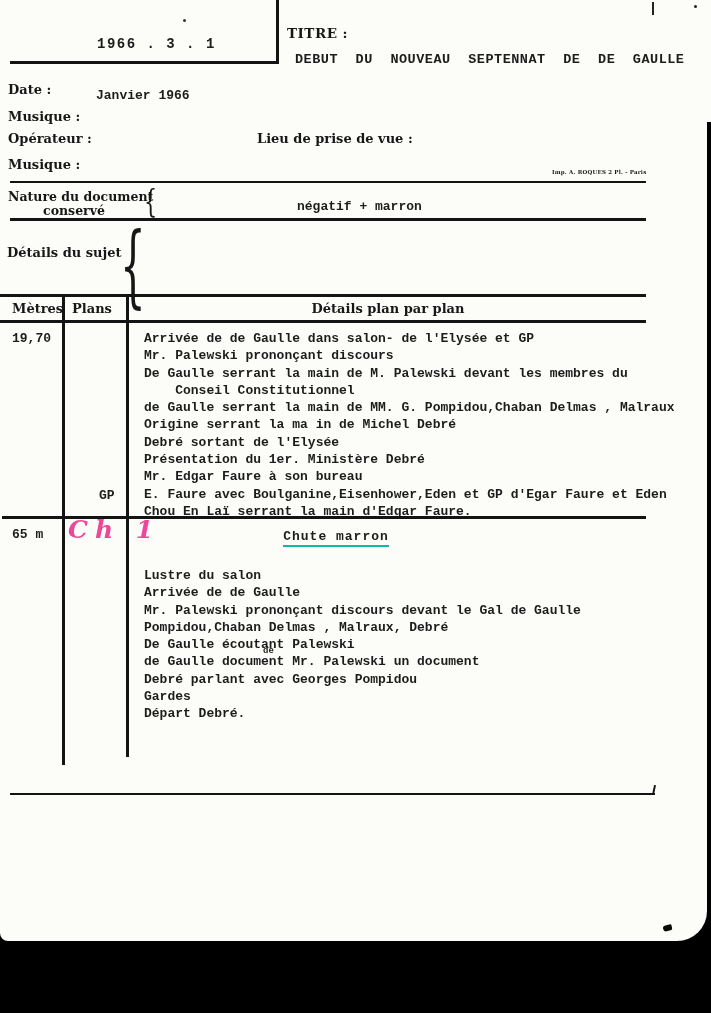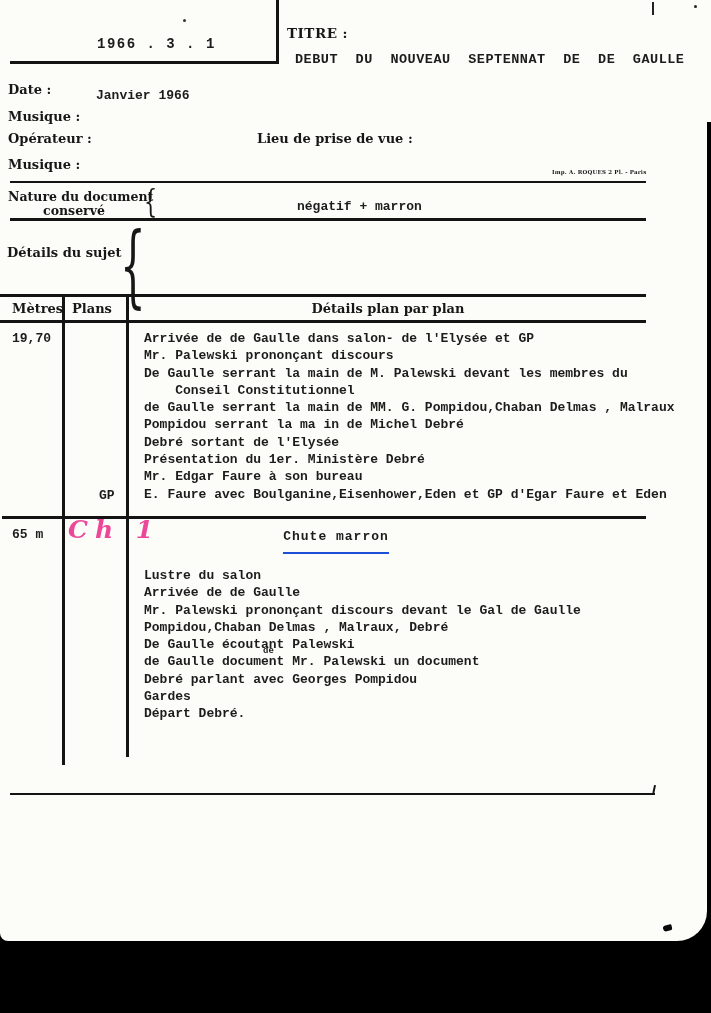--- a/index.html
+++ b/index.html
@@ -53,22 +53,22 @@
   #vline-1{left:62px;top:294px;width:2.5px;height:471px;}
   #vline-2{left:126px;top:294px;width:2.5px;height:463px;}
   #sec1-metres{left:12px;top:331px;}
   #sec1-lines{left:144px;top:330px;}
   #sec1-plans{left:99px;top:488px;}
   #rule-e{left:2px;top:516px;width:644px;height:2.5px;}
   #sec2-metres{left:12px;top:527px;}
   #sec2-note{left:68px;top:515px;font-family:"DejaVu Serif",serif;font-style:italic;
              font-weight:700;font-size:25px;letter-spacing:7px;color:#ec4899;}
   #sec2-heading-wrap{left:130px;top:529px;width:412px;text-align:center;}
-  #sec2-heading{display:inline-block;border-bottom:2px solid #1d4ed8;
-                padding-bottom:8px;letter-spacing:1px;}
+  #sec2-heading{display:inline-block;border-bottom:2px solid #14b8a6;
+                padding-bottom:1px;letter-spacing:1px;}
   #sec2-lines{left:144px;top:567px;}
   #sec2-insert{left:263px;top:646px;font-size:9px;}
   #rule-f{left:10px;top:793px;width:645px;height:2px;}
   #rule-f-hook{left:653px;top:785px;width:2px;height:10px;transform:rotate(12deg);}
   
   #stray-tick{left:652px;top:2px;width:2px;height:13px;background:#222;}
   #stray-dot{left:694px;top:5px;width:3px;height:3px;background:#222;border-radius:50%;}
   #speck-1{left:183px;top:19px;width:3px;height:3px;background:#333;border-radius:50%;}
   #ink-blob{left:663px;top:925px;width:9px;height:6px;background:#0a0a0a;
             border-radius:3px 1px 2px 3px;transform:rotate(-14deg);}
@@ -112,25 +112,26 @@
 <div class="abs rule" id="vline-1"></div>
 <div class="abs rule" id="vline-2"></div>
 
 <div class="abs mono" id="sec1-metres">19,70</div>
 <div class="abs" id="sec1-lines">
     <div class="tline">Arrivée de de Gaulle dans salon- de l'Elysée et GP</div>
     <div class="tline">Mr. Palewski prononçant discours</div>
     <div class="tline">De Gaulle serrant la main de M. Palewski devant les membres du</div>
     <div class="tline">    Conseil Constitutionnel</div>
     <div class="tline">de Gaulle serrant la main de MM. G. Pompidou,Chaban Delmas , Malraux</div>
-    <div class="tline">Pompidou serrant la ma in de Michel Debré</div>
+    <div class="tline">Origine serrant la ma in de Michel Debré</div>
     <div class="tline">Debré sortant de l'Elysée</div>
     <div class="tline">Présentation du 1er. Ministère Debré</div>
     <div class="tline">Mr. Edgar Faure à son bureau</div>
     <div class="tline">E. Faure avec Boulganine,Eisenhower,Eden et GP d'Egar Faure et Eden</div>
+    <div class="tline">Chou En Laï serrant la main d'Edgar Faure.</div>
   </div>
 <div class="abs mono" id="sec1-plans">GP</div>
 <div class="abs rule" id="rule-e"></div>
 
 <div class="abs mono" id="sec2-metres">65 m</div>
 <div class="abs" id="sec2-note">Ch 1</div>
 <div class="abs mono" id="sec2-heading-wrap"><span id="sec2-heading">Chute marron</span></div>
 <div class="abs" id="sec2-lines">
     <div class="tline">Lustre du salon</div>
     <div class="tline">Arrivée de de Gaulle</div>

